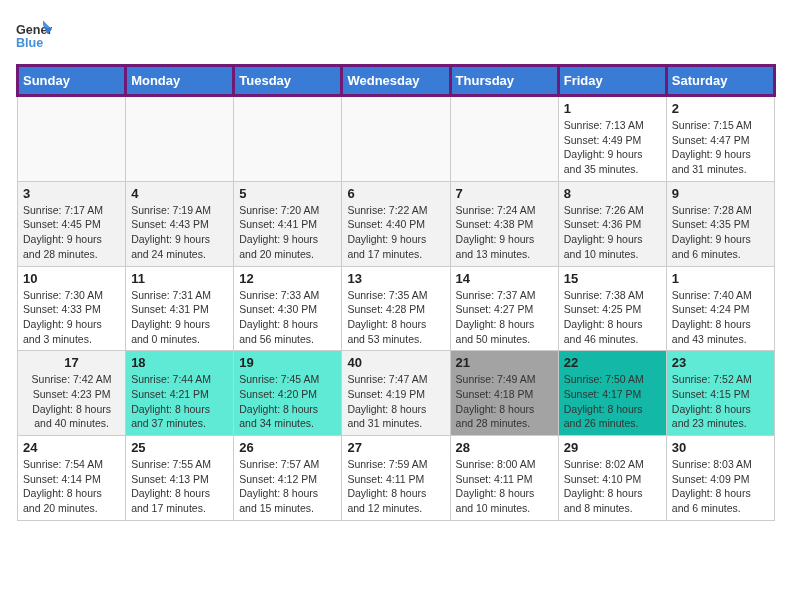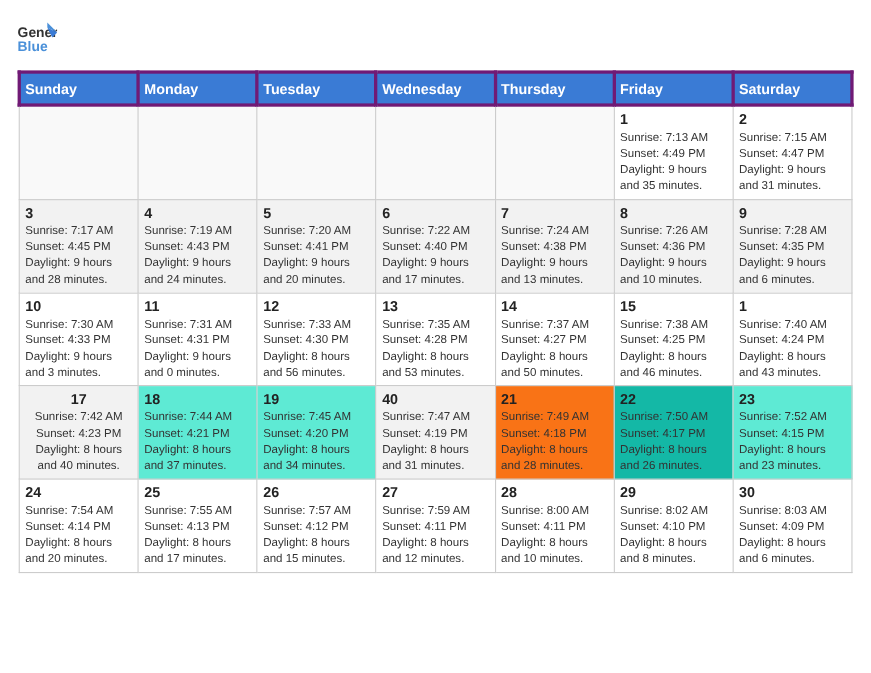--- a/index.html
+++ b/index.html
@@ -197,21 +197,21 @@
           <div class="day-info">Sunrise: 7:44 AM<br>Sunset: 4:21 PM<br>Daylight: 8 hours and 37 minutes.</div>
         </td>
         <td style="background: #5eead4;">
           <span class="day-number">19</span>
           <div class="day-info">Sunrise: 7:45 AM<br>Sunset: 4:20 PM<br>Daylight: 8 hours and 34 minutes.</div>
         </td>
         <td style="background: rgb(242, 242, 242);">
           <span class="day-number">40</span>
           <div class="day-info">Sunrise: 7:47 AM<br>Sunset: 4:19 PM<br>Daylight: 8 hours and 31 minutes.</div>
         </td>
-        <td style="background: #f97316;">
+        <td style="background: #a3a3a3;">
           <span class="day-number">21</span>
           <div class="day-info">Sunrise: 7:49 AM<br>Sunset: 4:18 PM<br>Daylight: 8 hours and 28 minutes.</div>
         </td>
         <td style="background: #14b8a6;">
           <span class="day-number">22</span>
           <div class="day-info">Sunrise: 7:50 AM<br>Sunset: 4:17 PM<br>Daylight: 8 hours and 26 minutes.</div>
         </td>
         <td style="background: #5eead4;">
           <span class="day-number">23</span>
           <div class="day-info">Sunrise: 7:52 AM<br>Sunset: 4:15 PM<br>Daylight: 8 hours and 23 minutes.</div>

